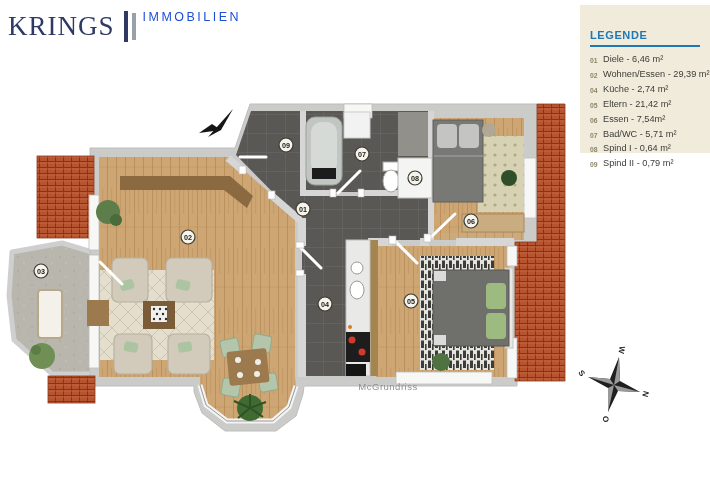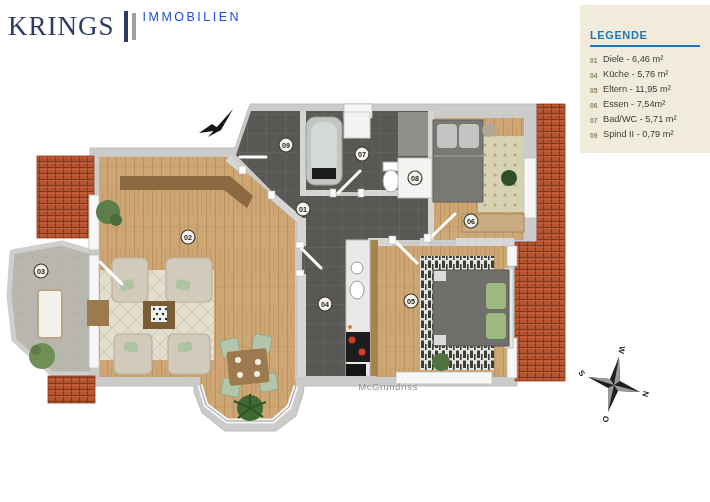--- a/index.html
+++ b/index.html
@@ -309,32 +309,40 @@
 </div>
 
 <div class="legend">
   <div class="legend-title">LEGENDE</div>
   <hr class="legend-rule">
   <div class="legend-row">
     <span class="legend-num">01</span>
     <span class="legend-label">Diele - 6,46 m²</span>
   </div>
   <div class="legend-row">
+    <span class="legend-num">02</span>
+    <span class="legend-label">Wohnen/Essen - 29,39 m²</span>
+  </div>
+  <div class="legend-row">
     <span class="legend-num">04</span>
-    <span class="legend-label">Küche - 5,76 m²</span>
+    <span class="legend-label">Küche - 2,74 m²</span>
   </div>
   <div class="legend-row">
     <span class="legend-num">05</span>
-    <span class="legend-label">Eltern - 11,95 m²</span>
+    <span class="legend-label">Eltern - 21,42 m²</span>
   </div>
   <div class="legend-row">
     <span class="legend-num">06</span>
     <span class="legend-label">Essen - 7,54m²</span>
   </div>
   <div class="legend-row">
     <span class="legend-num">07</span>
     <span class="legend-label">Bad/WC - 5,71 m²</span>
   </div>
   <div class="legend-row">
+    <span class="legend-num">08</span>
+    <span class="legend-label">Spind I - 0,64 m²</span>
+  </div>
+  <div class="legend-row">
     <span class="legend-num">09</span>
     <span class="legend-label">Spind II - 0,79 m²</span>
   </div>
 </div>
 
 </body></html>

